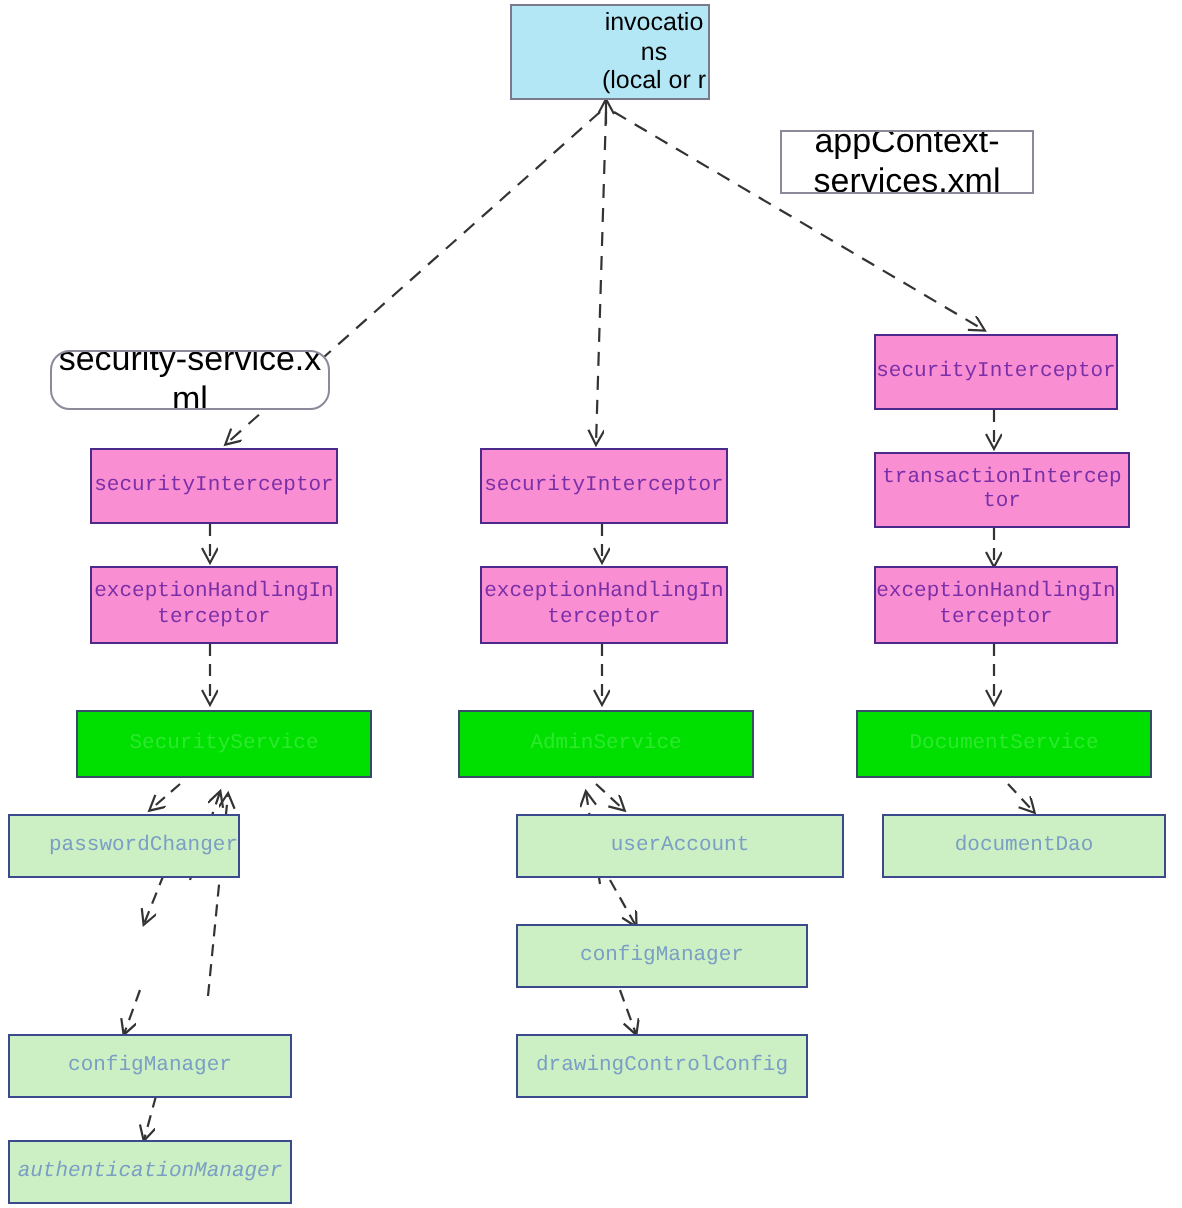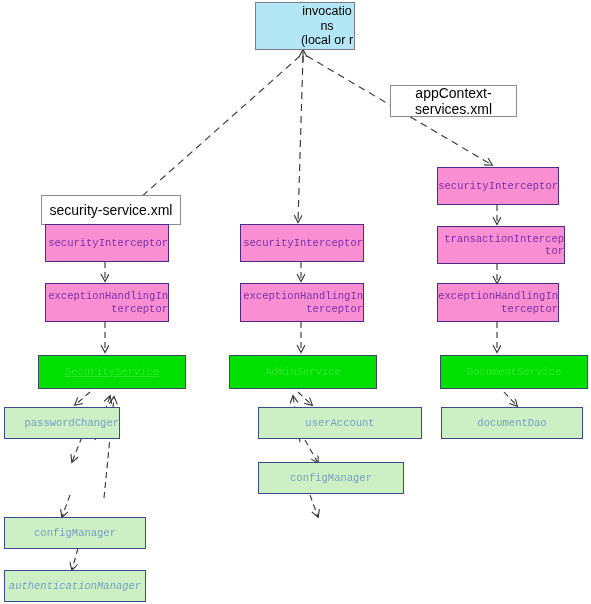--- a/index.html
+++ b/index.html
@@ -48,31 +48,29 @@
     font-family: "Liberation Sans", sans-serif;
     font-size: 12.5px;
     padding-left: 44px;
   }
   
   .n-xml {
     background: #ffffff;
     border: 1px solid #8a8a9a;
     color: #000000;
     font-family: "Liberation Sans", sans-serif;
-    font-size: 14px;
-    margin-top: 20px;
+    font-size: 17px;
   }
   
   .n-interceptor {
     background: #f98fd2;
     border: 1.5px solid #4b2a8c;
     color: #7a2fa8;
     font-family: "Liberation Mono", monospace;
     font-size: 10.5px;
-    text-align: right;
   }
   
   .n-service {
     background: #00e000;
     border: 1.5px solid #3a4a6b;
     color: #2ee82e;
     font-family: "Liberation Mono", monospace;
     font-size: 10.5px;
   }
   
@@ -150,33 +148,33 @@
   </svg>
 
   <div class="node n-entry" style="left:255px; top:2px; width:100px; height:48px;">
     <span class="node-label"><span>Service</span><br><span>invocations</span><br><span>(local or remote)</span></span>
   </div>
 
   <div class="node n-xml" style="left:390px; top:65px; width:127px; height:32px;">
     <span class="node-label"><span>appContext-</span><br><span>services.xml</span></span>
   </div>
 
-  <div class="node n-xml" style="left:41px; top:175px; width:140px; height:30px;">
+  <div class="node n-xml" style="left:25px; top:175px; width:140px; height:30px;border-radius:10px;">
     <span class="node-label">security-service.xml</span>
   </div>
 
   <div class="node n-interceptor" style="left:45px; top:224px; width:124px; height:38px;">
     <span class="node-label">securityInterceptor</span>
   </div>
 
   <div class="node n-interceptor" style="left:45px; top:283px; width:124px; height:39px;">
     <span class="node-label">exceptionHandlingInterceptor</span>
   </div>
 
-  <div class="node n-service" style="left:38px; top:355px; width:148px; height:34px;text-decoration:underline;">
+  <div class="node n-service" style="left:38px; top:355px; width:148px; height:34px;">
     <span class="node-label">SecurityService</span>
   </div>
 
   <div class="node n-bean" style="left:4px; top:407px; width:116px; height:32px;text-align:right;">
     <span class="node-label">passwordChanger</span>
   </div>
 
 
   <div class="node n-bean" style="left:4px; top:517px; width:142px; height:32px;">
     <span class="node-label">configManager</span>
@@ -199,34 +197,37 @@
   </div>
 
   <div class="node n-bean" style="left:258px; top:407px; width:164px; height:32px;">
     <span class="node-label">userAccount</span>
   </div>
 
   <div class="node n-bean" style="left:258px; top:462px; width:146px; height:32px;">
     <span class="node-label">configManager</span>
   </div>
 
+  <div class="node n-bean" style="left:258px; top:517px; width:146px; height:32px;">
+    <span class="node-label">drawingControlConfig</span>
+  </div>
 
   <div class="node n-interceptor" style="left:437px; top:167px; width:122px; height:38px;">
     <span class="node-label">securityInterceptor</span>
   </div>
 
   <div class="node n-interceptor" style="left:437px; top:226px; width:128px; height:38px;">
     <span class="node-label">transactionInterceptor</span>
   </div>
 
   <div class="node n-interceptor" style="left:437px; top:283px; width:122px; height:39px;">
     <span class="node-label">exceptionHandlingInterceptor</span>
   </div>
 
-  <div class="node n-service" style="left:428px; top:355px; width:148px; height:34px;margin-left:12px;">
+  <div class="node n-service" style="left:428px; top:355px; width:148px; height:34px;">
     <span class="node-label">DocumentService</span>
   </div>
 
   <div class="node n-bean" style="left:441px; top:407px; width:142px; height:32px;">
     <span class="node-label">documentDao</span>
   </div>
 
 </div>
 
 </body></html>

